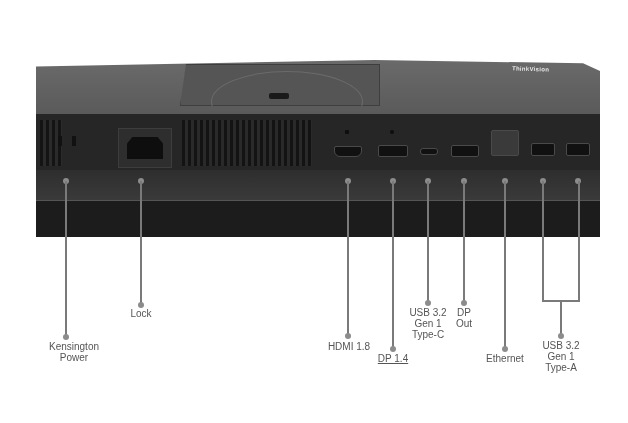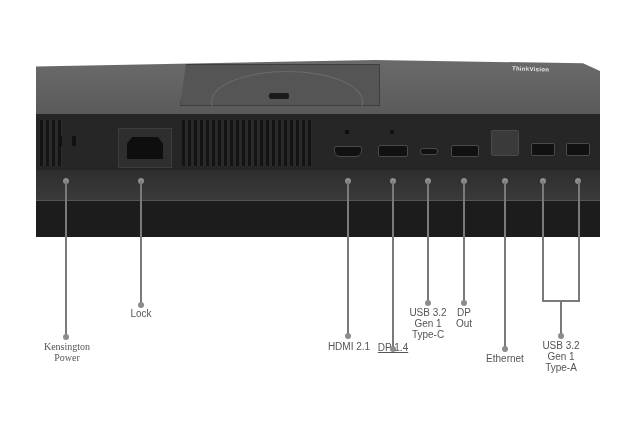--- a/index.html
+++ b/index.html
@@ -57,39 +57,39 @@
   <div class="port" style="left:491px;top:130px;width:26px;height:24px;background:#3a3a3a;"></div>
   <div class="port" style="left:531px;top:143px;width:22px;height:11px;"></div>
   <div class="port" style="left:566px;top:143px;width:22px;height:11px;"></div>
 
   <div class="label-strip"></div>
   <div class="bottom-bezel"></div>
 
   <div class="dot" style="left:66px;top:181px;"></div>
   <div class="callout-line" style="left:65px;top:181px;height:156px;"></div>
   <div class="dot" style="left:66px;top:337px;"></div>
-  <div class="callout-text" style="left:67px;top:341px;font-family:Liberation Serif, serif;">
+  <div class="callout-text" style="left:74px;top:341px;">
     <div>Kensington</div>
     <div>Power</div>
   </div>
 
   <div class="dot" style="left:141px;top:181px;"></div>
   <div class="callout-line" style="left:140px;top:181px;height:124px;"></div>
   <div class="dot" style="left:141px;top:305px;"></div>
   <div class="callout-text" style="left:141px;top:308px;">Lock</div>
 
   <div class="dot" style="left:348px;top:181px;"></div>
   <div class="callout-line" style="left:347px;top:181px;height:155px;"></div>
   <div class="dot" style="left:348px;top:336px;"></div>
-  <div class="callout-text" style="left:349px;top:341px;">HDMI 2.1</div>
+  <div class="callout-text" style="left:349px;top:341px;">HDMI 1.8</div>
 
   <div class="dot" style="left:393px;top:181px;"></div>
   <div class="callout-line" style="left:392px;top:181px;height:168px;"></div>
   <div class="dot" style="left:393px;top:349px;"></div>
-  <div class="callout-text" style="left:393px;top:342px;text-decoration:underline;">DP 1.4</div>
+  <div class="callout-text" style="left:393px;top:353px;text-decoration:underline;">DP 1.4</div>
 
   <div class="dot" style="left:428px;top:181px;"></div>
   <div class="callout-line" style="left:427px;top:181px;height:122px;"></div>
   <div class="dot" style="left:428px;top:303px;"></div>
   <div class="callout-text" style="left:428px;top:307px;">
     <div>USB 3.2</div>
     <div>Gen 1</div>
     <div>Type-C</div>
   </div>
 

